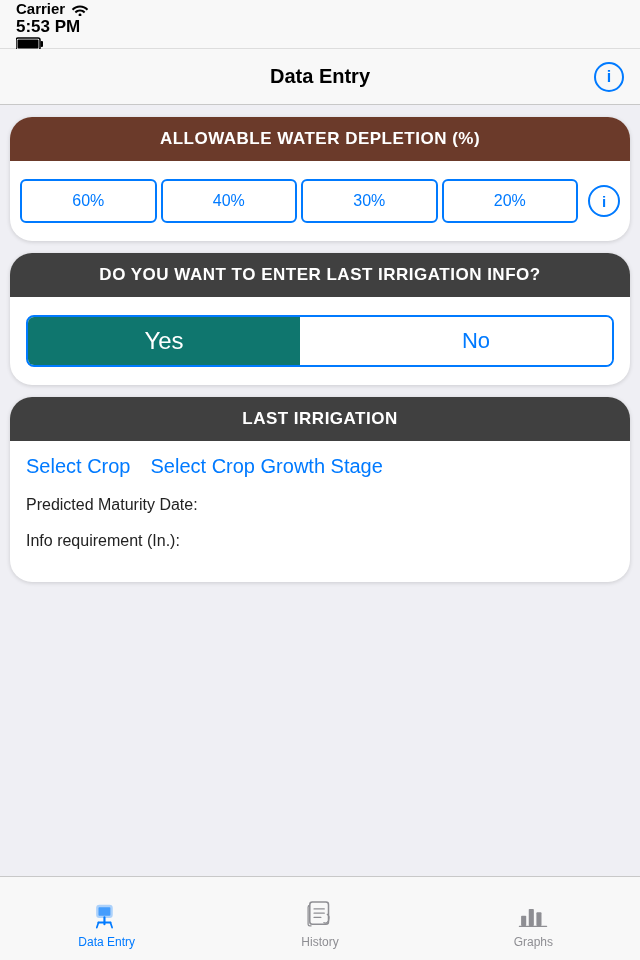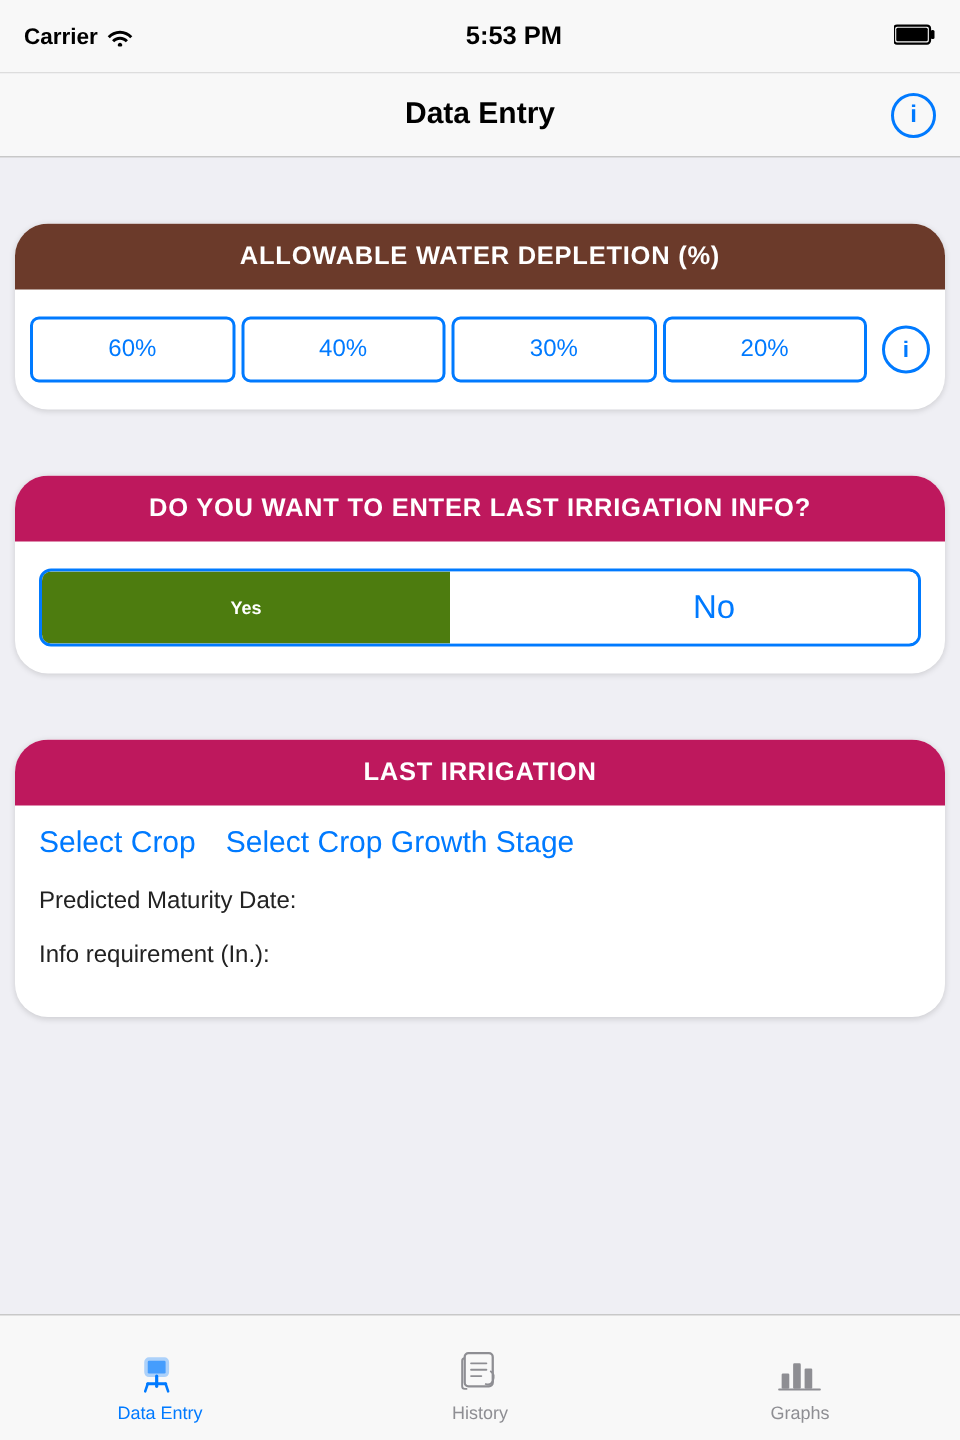--- a/index.html
+++ b/index.html
@@ -11,24 +11,24 @@
       background: #efeff4;
       overflow: hidden;
       position: relative;
     }
 
     
     .status-bar {
       height: 49px;
       background: #f8f8f8;
       display: flex;
-      align-items: center;
       justify-content: space-between;
       padding: 0 16px;
       border-bottom: 1px solid #ddd;
+      flex-direction: column;
     }
     .status-left { font-size: 15px; font-weight: 600; display: flex; align-items: center; gap: 6px; }
     .status-center { font-size: 17px; font-weight: 600; }
     .status-right { font-size: 13px; font-weight: 600; }
 
     
     .nav-bar {
       height: 56px;
       background: #f8f8f8;
       border-bottom: 1px solid #c8c8c8;
@@ -68,34 +68,33 @@
       flex-direction: column;
       gap: 12px;
     }
 
     
     .card {
       background: #fff;
       border-radius: 22px;
       overflow: hidden;
       box-shadow: 0 1px 4px rgba(0,0,0,0.15);
-      margin-top: 32px;
     }
 
     .card-header {
       padding: 12px 16px;
       display: flex;
       align-items: center;
       justify-content: center;
     }
     .card-header-brown {
       background: #6b3a2a;
     }
     .card-header-teal {
-      background: #be185d;
+      background: #404040;
     }
     .card-header-text {
       color: #fff;
       font-size: 17px;
       font-weight: 600;
       text-transform: uppercase;
       letter-spacing: 0.5px;
       font-variant: small-caps;
     }
 
@@ -150,24 +149,24 @@
     .yes-no-container {
       display: flex;
       border: 2px solid #007aff;
       border-radius: 8px;
       overflow: hidden;
       width: 100%;
       height: 52px;
     }
     .yes-btn {
       flex: 1;
-      background: #4d7c0f;
+      background: #0f766e;
       color: #fff;
-      font-size: 12px;
-      font-weight: 700;
+      font-size: 24px;
+      font-weight: 400;
       border: none;
       cursor: pointer;
       display: flex;
       align-items: center;
       justify-content: center;
     }
     .no-btn {
       flex: 1;
       background: #fff;
       color: #007aff;

